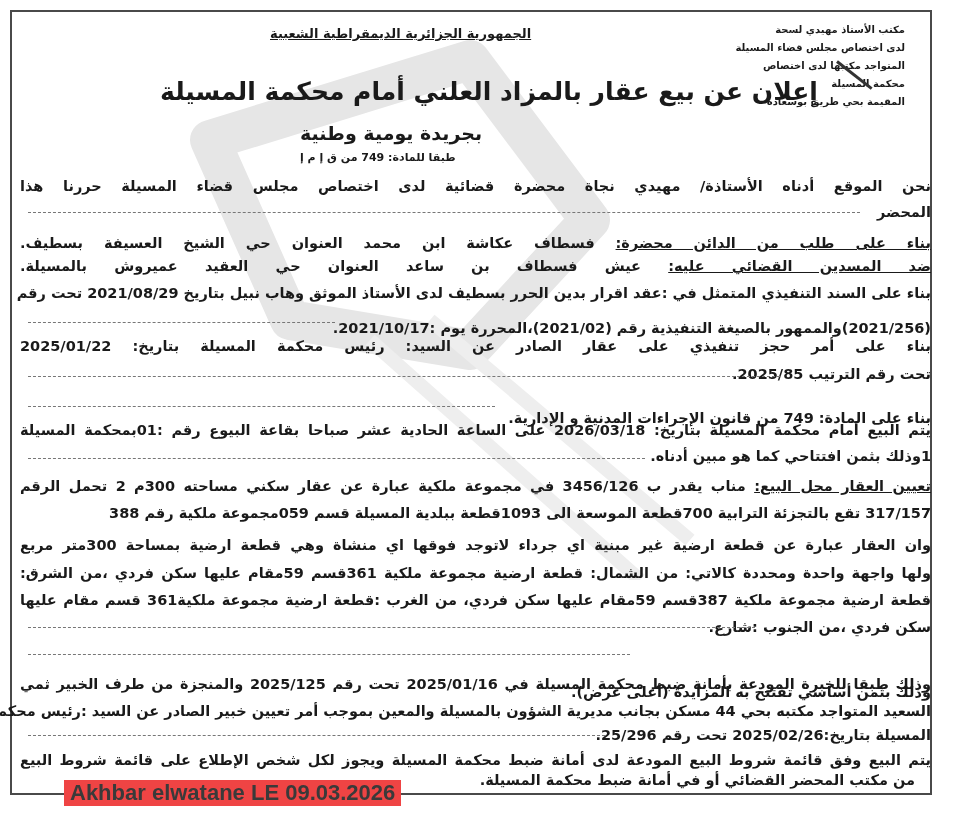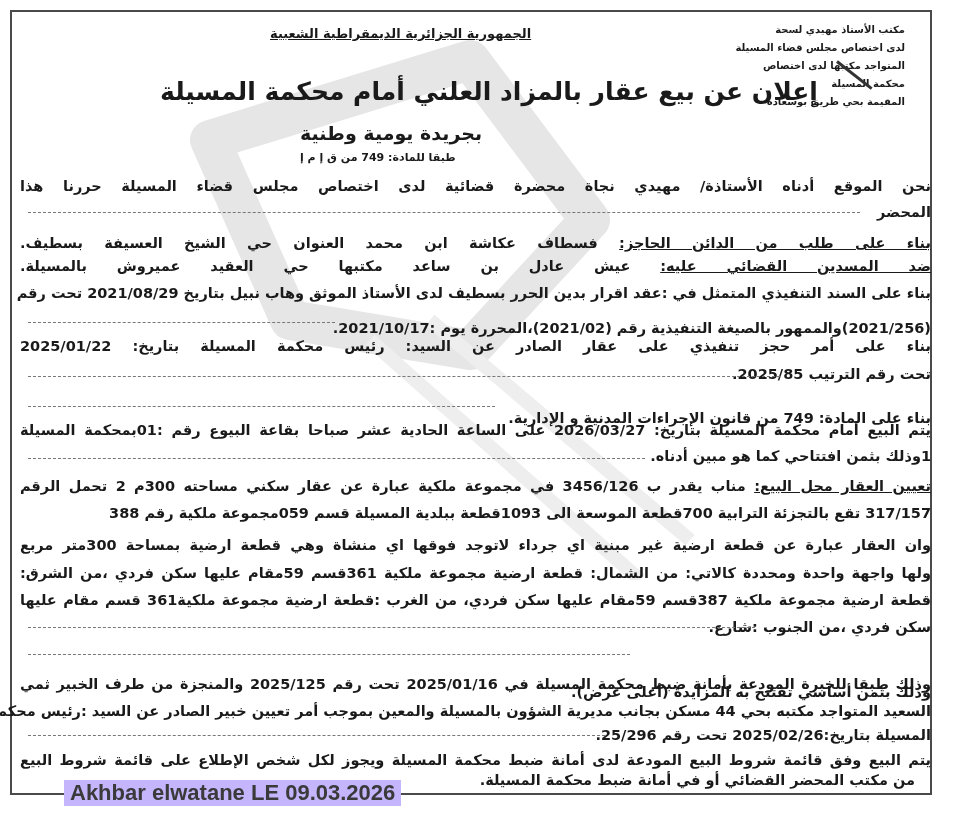--- a/index.html
+++ b/index.html
@@ -12,21 +12,21 @@
   .full { right:24px; left:20px; text-align:justify; text-align-last:justify; }
   .r { right:24px; text-align:right; }
   .dots { position:absolute; height:0; border-top:1.5px dashed #777; }
   .ul { text-decoration:underline; }
   .rep { left:270px; top:24px; font-size:13px; text-decoration:underline; }
   .tr { position:absolute; right:50px; direction:rtl; font-size:10px; font-weight:bold; white-space:nowrap; }
   .title { left:160px; top:76px; font-size:25px; line-height:32px; }
   .sub { left:300px; top:120px; font-size:19px; line-height:26px; }
   .ref { left:300px; top:148px; font-size:11px; }
   .footer { position:absolute; left:64px; top:780px; font-family:"Liberation Sans", sans-serif;
-            font-weight:bold; font-size:22px; color:#3a3a3a; background:#c4b5fd; padding:0 6px; }
+            font-weight:bold; font-size:22px; color:#3a3a3a; background:#ef4444; padding:0 6px; }
   .cross { position:absolute; left:837px; top:60px; width:44px; height:3px; background:#333; transform:rotate(38deg); transform-origin:left center; }
 </style>
 </head>
 <body>
 
 <div class="frame"></div>
 
 <svg class="watermark" viewBox="0 0 560 560">
   <g fill="none" stroke="#e6e6e6" stroke-width="40" stroke-linejoin="round">
     <path d="M40 120 L300 40 L420 200 L300 330 L120 300 Z"></path>
@@ -48,40 +48,40 @@
 
 <div class="ln title">إعلان عن بيع عقار بالمزاد العلني أمام محكمة المسيلة</div>
 <div class="ln sub">بجريدة يومية وطنية</div>
 <div class="ln ref">طبقا للمادة: 749 من ق إ م إ</div>
 
 <div class="ln full" style="top:176px;">نحن الموقع أدناه الأستاذة/ مهيدي نجاة محضرة قضائية لدى اختصاص مجلس قضاء المسيلة حررنا هذا</div>
 <div class="ln r" style="top:202px;">المحضر</div>
 <div class="dots" style="left:28px; right:95px; top:212px;"></div>
 
 <div class="ln full" style="top:233px;">
-  <span class="ul">بناء على طلب من الدائن الحاجز:</span>
+  <span class="ul">بناء على طلب من الدائن محضرة:</span>
   <span>فسطاف عكاشة ابن محمد العنوان حي الشيخ العسيفة بسطيف.</span>
 </div>
 <div class="ln full" style="top:256px;">
   <span class="ul">ضد المسدين القضائي عليه:</span>
-  <span>عيش عادل بن ساعد مكتبها حي العقيد عميروش بالمسيلة.</span>
+  <span>عيش فسطاف بن ساعد العنوان حي العقيد عميروش بالمسيلة.</span>
 </div>
 
 <div class="ln full" style="top:283px;">بناء على السند التنفيذي المتمثل في :عقد اقرار بدين الحرر بسطيف لدى الأستاذ الموثق وهاب نبيل بتاريخ 2021/08/29 تحت رقم</div>
 <div class="ln r" style="top:318px;margin-left:46px;">(2021/256)والممهور بالصيغة التنفيذية رقم (2021/02)،المحررة يوم :2021/10/17.</div>
 <div class="dots" style="left:28px; right:620px; top:322px;"></div>
 
 <div class="ln full" style="top:336px;">بناء على أمر حجز تنفيذي على عقار الصادر عن السيد: رئيس محكمة المسيلة بتاريخ: 2025/01/22</div>
 <div class="ln r" style="top:364px;">تحت رقم الترتيب 2025/85.</div>
 <div class="dots" style="left:28px; right:175px; top:376px;"></div>
 
 <div class="ln r" style="top:408px;text-align:center;">بناء على المادة: 749 من قانون الإجراءات المدنية و الإدارية.</div>
 <div class="dots" style="left:28px; right:460px; top:406px;"></div>
 
-<div class="ln full" style="top:420px;">يتم البيع أمام محكمة المسيلة بتاريخ: 2026/03/27 على الساعة الحادية عشر صباحا بقاعة البيوع رقم :01بمحكمة المسيلة</div>
+<div class="ln full" style="top:420px;">يتم البيع أمام محكمة المسيلة بتاريخ: 2026/03/18 على الساعة الحادية عشر صباحا بقاعة البيوع رقم :01بمحكمة المسيلة</div>
 <div class="ln r" style="top:446px;">1وذلك بثمن افتتاحي كما هو مبين أدناه.</div>
 <div class="dots" style="left:28px; right:310px; top:458px;"></div>
 
 <div class="ln full" style="top:476px;">
   <span class="ul">تعيين العقار محل البيع:</span>
   <span>مناب يقدر ب 3456/126 في مجموعة ملكية عبارة عن عقار سكني مساحته 300م 2 تحمل الرقم</span>
 </div>
 <div class="ln r" style="top:503px;">317/157 تقع بالتجزئة الترابية 700قطعة الموسعة الى 1093قطعة ببلدية المسيلة قسم 059مجموعة ملكية رقم 388</div>
 
 <div class="ln full" style="top:535px;">وان العقار عبارة عن قطعة ارضية غير مبنية اي جرداء لاتوجد فوقها اي منشاة وهي قطعة ارضية بمساحة 300متر مربع</div>

